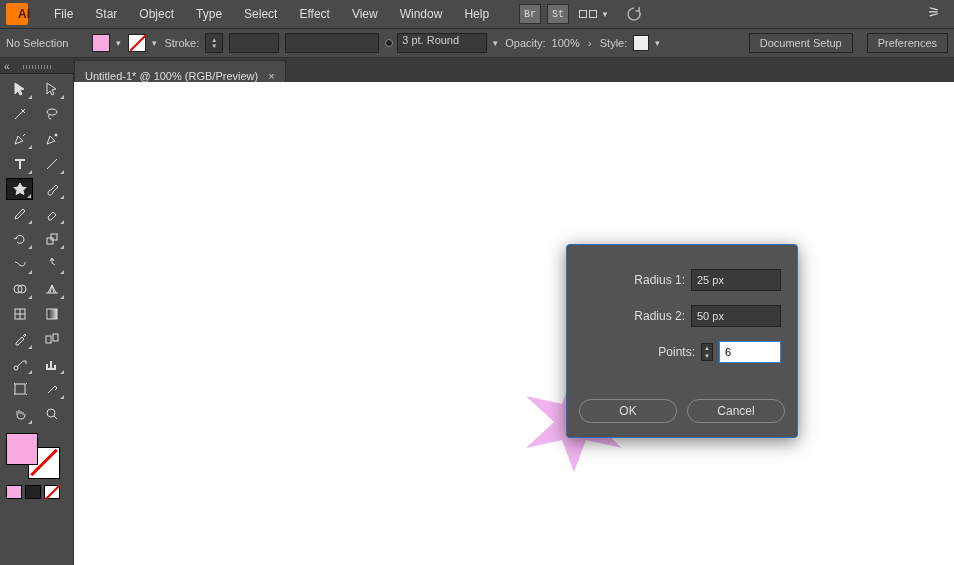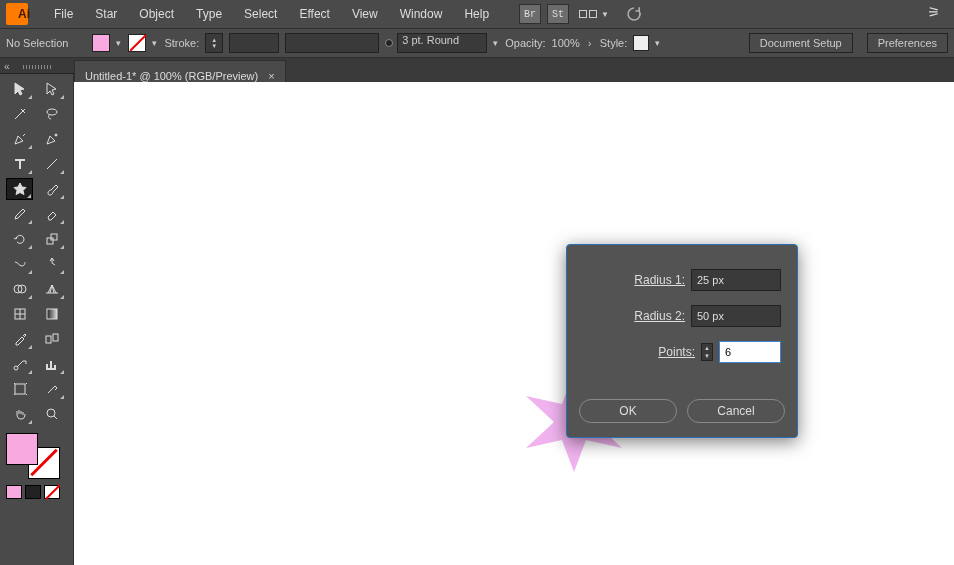--- a/index.html
+++ b/index.html
@@ -56,21 +56,21 @@
 
 
 .canvas { position:absolute; left:74px; top:82px; right:0; bottom:0; background:#fff; }
 .star-shape { position:absolute; left:440px; top:280px; width:120px; height:120px; }
 
 
 .dialog { position:absolute; left:566px; top:244px; width:232px; background:#535353; border:1px solid #2a6fb5; border-radius:4px; box-shadow:0 4px 18px rgba(0,0,0,.5); }
 .dlg-title { height:24px; background:linear-gradient(#e9f1fb,#cfe0f4); border-radius:3px 3px 0 0; display:flex; align-items:center; padding:0 10px; font-size:12px; color:#222; }
 .dlg-body { padding:24px 16px 16px; color:#ddd; font-size:12px; }
 .dlg-row { display:flex; align-items:center; justify-content:flex-end; gap:6px; margin-bottom:14px; }
-.dlg-row label { color:#ddd;text-decoration:underline; }
+.dlg-row label { color:#ddd; }
 .dlg-input { width:90px; height:22px; background:#3a3a3a; border:1px solid #222; color:#ddd; font-size:11px; padding:0 5px; }
 .dlg-input.active { background:#fff; color:#000; border:1px solid #3b82d6; }
 .stepper { width:12px; height:18px; background:#3a3a3a; border:1px solid #222; display:flex; flex-direction:column; }
 .stepper div { flex:1; display:flex; align-items:center; justify-content:center; font-size:6px; color:#ccc; }
 .dlg-btns { display:flex; gap:10px; justify-content:center; padding:6px 12px 14px; }
 .dlg-btn { flex:1; height:24px; background:#535353; border:1px solid #888; border-radius:12px; color:#ddd; font-size:12px; display:flex; align-items:center; justify-content:center; }
 
 .star-icon { position:absolute; right:14px; top:4px; font-size:14px; color:#ddd; }
 </style>
 </head>

